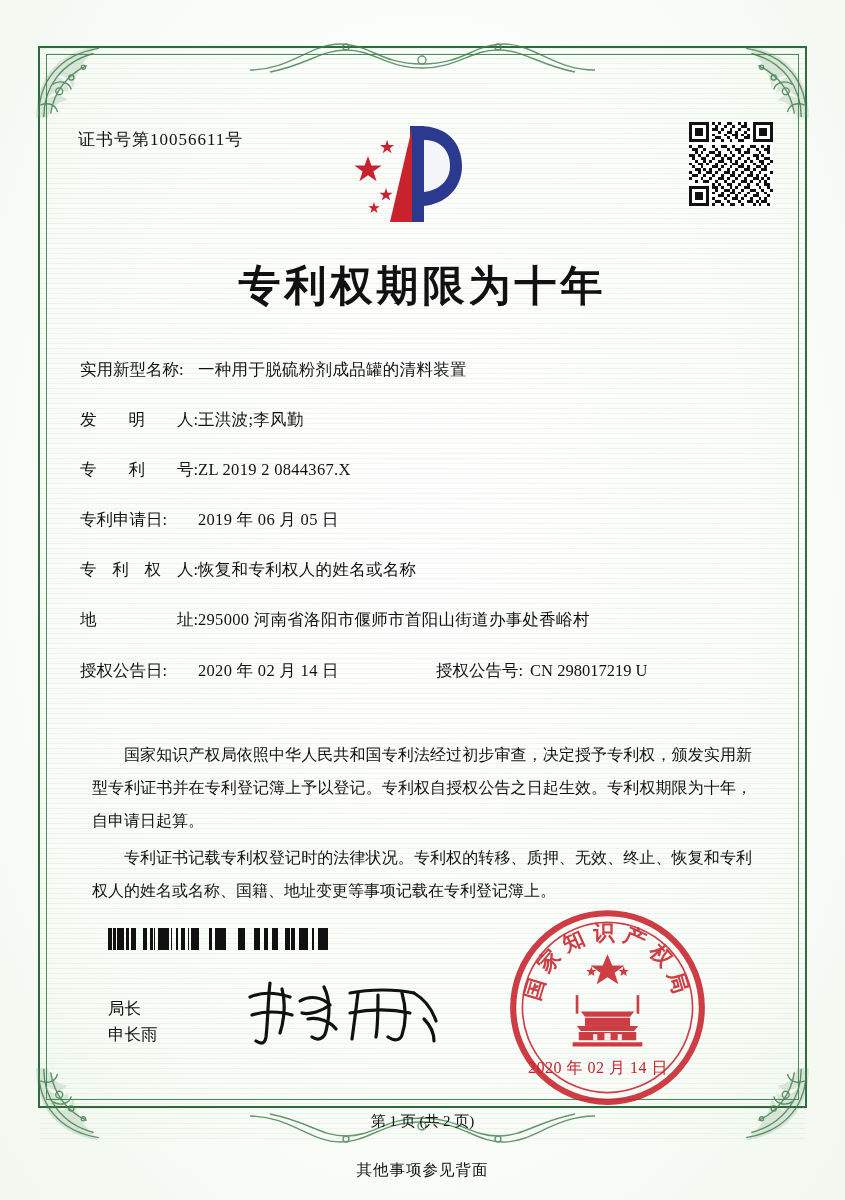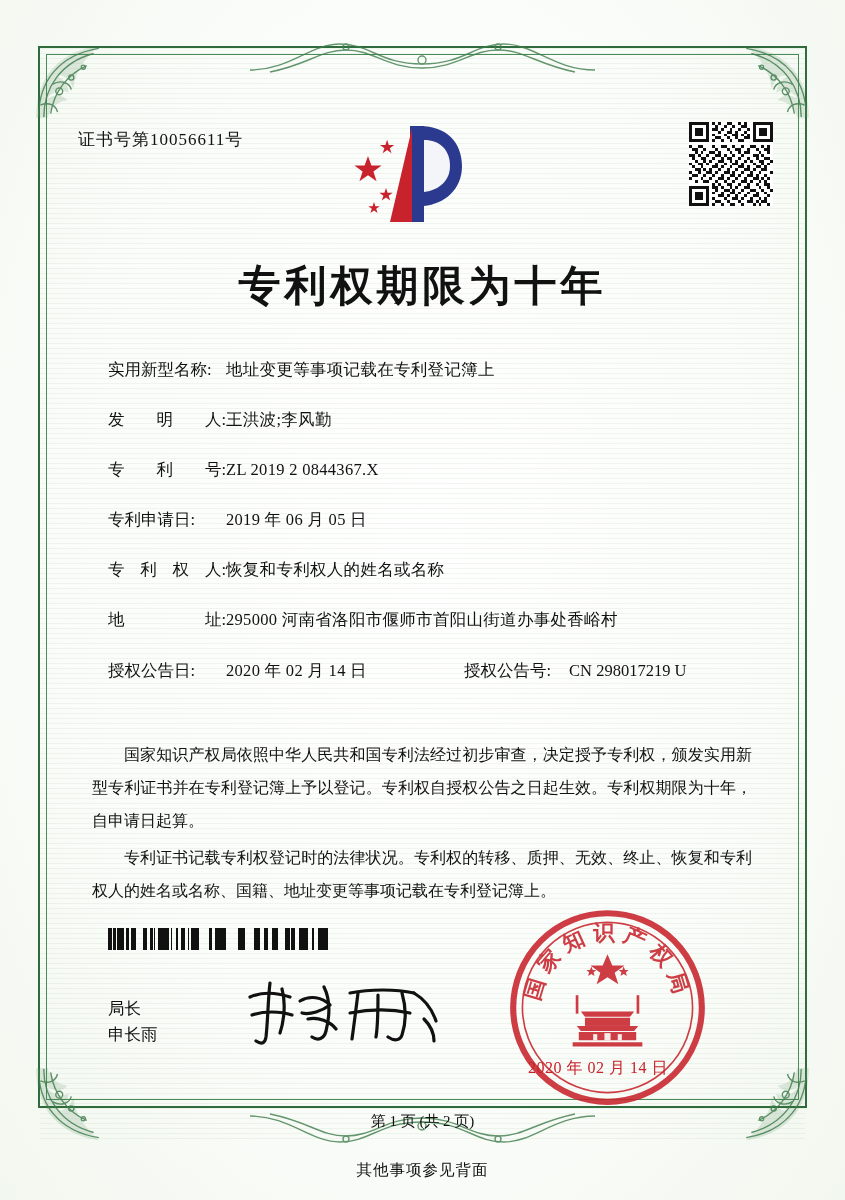--- a/index.html
+++ b/index.html
@@ -109,21 +109,21 @@
     font-size: 42px;
     font-weight: bold;
     letter-spacing: 4px;
     color: #111;
     font-family: "DejaVu Serif", "Liberation Serif", serif;
   }
 
   
   .fields {
     position: absolute;
-    left: 108px; top: 358px;
+    left: 80px; top: 358px;
     width: 660px;
     font-size: 16.5px;
     color: #111;
   }
   .field-row {
     display: flex;
     align-items: baseline;
     margin-bottom: 27px;
     line-height: 1.4;
   }
@@ -140,21 +140,21 @@
   .field-label.spread span { display: inline-block; }
   .field-value {
     flex: 1;
     letter-spacing: .3px;
   }
 
   .field-row.dual { margin-bottom: 27px; }
   .dual-second-label {
     flex: 0 0 auto;
     margin-left: 28px;
-    margin-right: 18px;
+    margin-right: 7px;
     white-space: nowrap;
   }
   .dual-first-value {
     flex: 0 0 210px;
   }
   .dual-second-value { flex: 1; }
 
   
   .paragraphs {
     position: absolute;
@@ -567,21 +567,21 @@
       </g>
     </svg>
   </div>
 
   <div class="title">专利权期限为十年</div>
 
   <div class="fields">
 
     <div class="field-row">
       <div class="field-label">实用新型名称:</div>
-      <div class="field-value">地址变更等事项记载在专利登记簿上</div>
+      <div class="field-value">一种用于脱硫粉剂成品罐的清料装置</div>
     </div>
 
     <div class="field-row">
       <div class="field-label spread">
         <span>发</span>
         <span>明</span>
         <span>人:</span>
       </div>
       <div class="field-value">王洪波;李风勤</div>
     </div>

